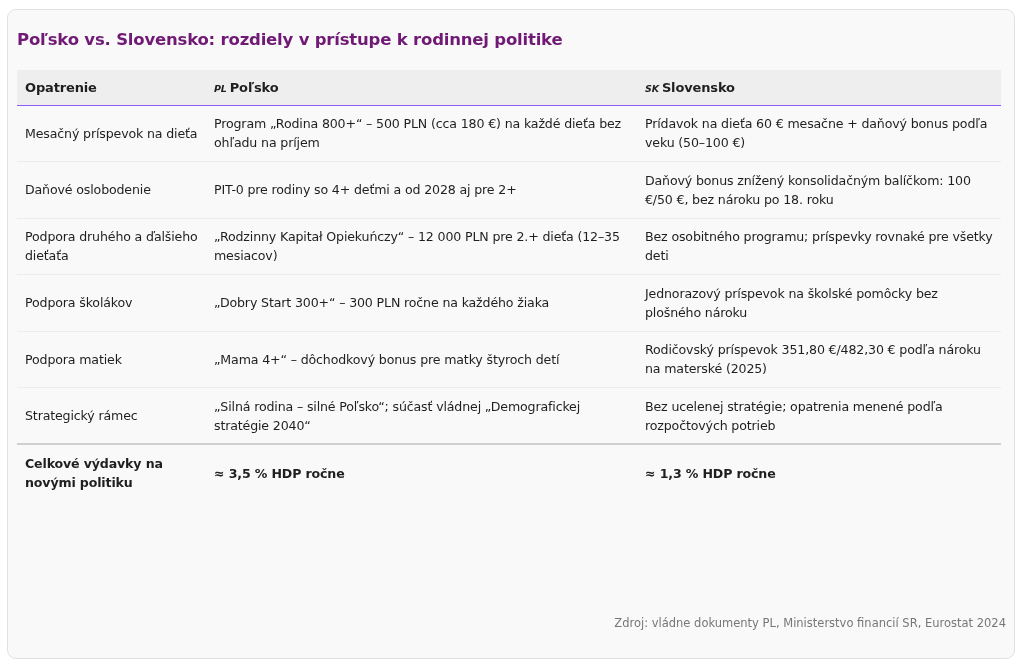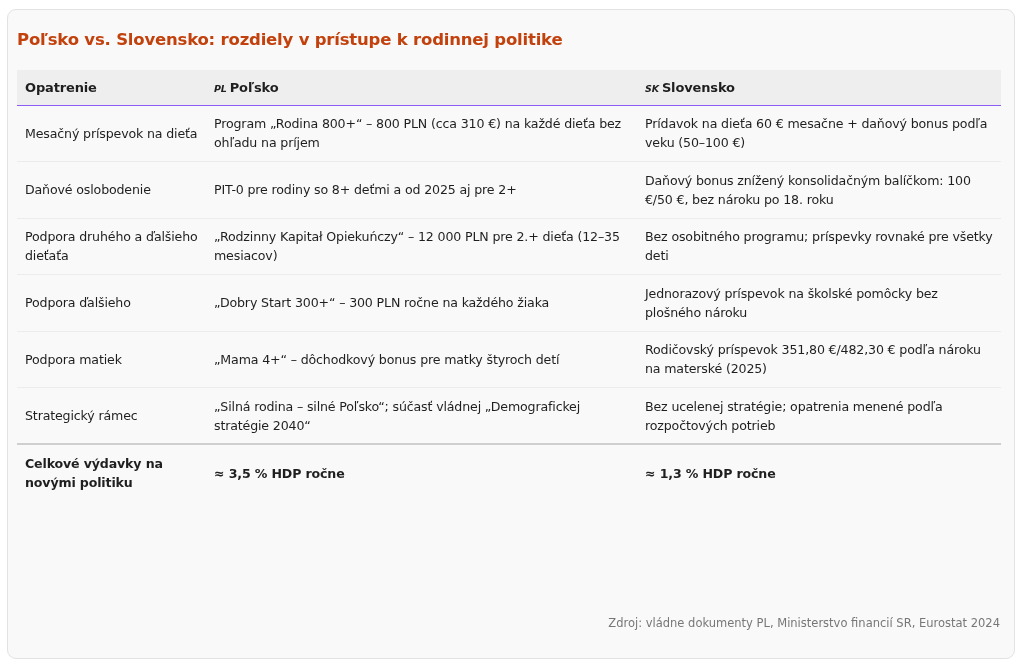--- a/index.html
+++ b/index.html
@@ -3,38 +3,38 @@
 <meta charset="utf-8">
 <style>
   html, body { margin: 0; padding: 0; background: #ffffff; }
   body { width: 1024px; height: 670px; position: relative; font-family: "DejaVu Sans", "Liberation Sans", sans-serif; color: #1f1f1f; overflow: hidden; }
   .card {
     position: absolute; left: 7px; top: 9px; width: 1008px; height: 650px;
     background: #f9f9f9; border: 1px solid #e2e2e2; border-radius: 9px; box-sizing: border-box;
   }
   .title {
     position: absolute; left: 9px; top: 20px; margin: 0;
-    font-size: 16.5px; font-weight: bold; color: #c2410c; letter-spacing: -0.2px;
+    font-size: 16.5px; font-weight: bold; color: #701a75; letter-spacing: -0.2px;
   }
   table {
     position: absolute; left: 9px; top: 60px; width: 984px;
     border-collapse: collapse; table-layout: fixed; font-size: 12.6px; letter-spacing: -0.15px;
   }
   col.c1 { width: 189px; } col.c2 { width: 431px; } col.c3 { width: 364px; }
   thead th {
     background: #eeeeee; text-align: left; font-weight: bold; font-size: 13px;
     height: 35px; padding: 0 8px; border-bottom: 1px solid #8b5cf6; box-sizing: border-box;
   }
   .flag { font-size: 9.5px; font-weight: bold; margin-right: 3px; font-style: italic; }
   tbody td { padding: 0 8px; vertical-align: middle; line-height: 19px; border-bottom: 1px solid #ececec; box-sizing: border-box; }
   tbody tr { height: 56.5px; margin-left: 20px; }
   tbody tr.last td { border-bottom: 2px solid #cfcfcf; }
   tfoot td { padding: 0 8px; font-weight: bold; line-height: 19px; height: 56px; vertical-align: middle; }
   .source {
-    position: absolute; right: 14px; top: 606px; font-size: 11.5px; color: #777777;
+    position: absolute; right: 8px; top: 606px; font-size: 11.5px; color: #777777;
   }
 </style>
 </head>
 <body>
 
 <div class="card">
   <h2 class="title">Poľsko vs. Slovensko: rozdiely v prístupe k rodinnej politike</h2>
 
   <table>
     <colgroup>
@@ -45,35 +45,35 @@
     <thead>
       <tr>
         <th>Opatrenie</th>
         <th><span class="flag">PL</span><span>Poľsko</span></th>
         <th><span class="flag">SK</span><span>Slovensko</span></th>
       </tr>
     </thead>
     <tbody>
       <tr>
         <td>Mesačný príspevok na dieťa</td>
-        <td>Program „Rodina 800+“ – 800 PLN (cca 310 €) na každé dieťa bez ohľadu na príjem</td>
+        <td>Program „Rodina 800+“ – 500 PLN (cca 180 €) na každé dieťa bez ohľadu na príjem</td>
         <td>Prídavok na dieťa 60 € mesačne + daňový bonus podľa veku (50–100 €)</td>
       </tr>
       <tr>
         <td>Daňové oslobodenie</td>
-        <td>PIT-0 pre rodiny so 8+ deťmi a od 2025 aj pre 2+</td>
+        <td>PIT-0 pre rodiny so 4+ deťmi a od 2028 aj pre 2+</td>
         <td>Daňový bonus znížený konsolidačným balíčkom: 100 €/50 €, bez nároku po 18. roku</td>
       </tr>
       <tr>
         <td>Podpora druhého a ďalšieho dieťaťa</td>
         <td>„Rodzinny Kapitał Opiekuńczy“ – 12 000 PLN pre 2.+ dieťa (12–35 mesiacov)</td>
         <td>Bez osobitného programu; príspevky rovnaké pre všetky deti</td>
       </tr>
       <tr>
-        <td>Podpora ďalšieho</td>
+        <td>Podpora školákov</td>
         <td>„Dobry Start 300+“ – 300 PLN ročne na každého žiaka</td>
         <td>Jednorazový príspevok na školské pomôcky bez plošného nároku</td>
       </tr>
       <tr>
         <td>Podpora matiek</td>
         <td>„Mama 4+“ – dôchodkový bonus pre matky štyroch detí</td>
         <td>Rodičovský príspevok 351,80 €/482,30 € podľa nároku na materské (2025)</td>
       </tr>
       <tr class="last">
         <td>Strategický rámec</td>

